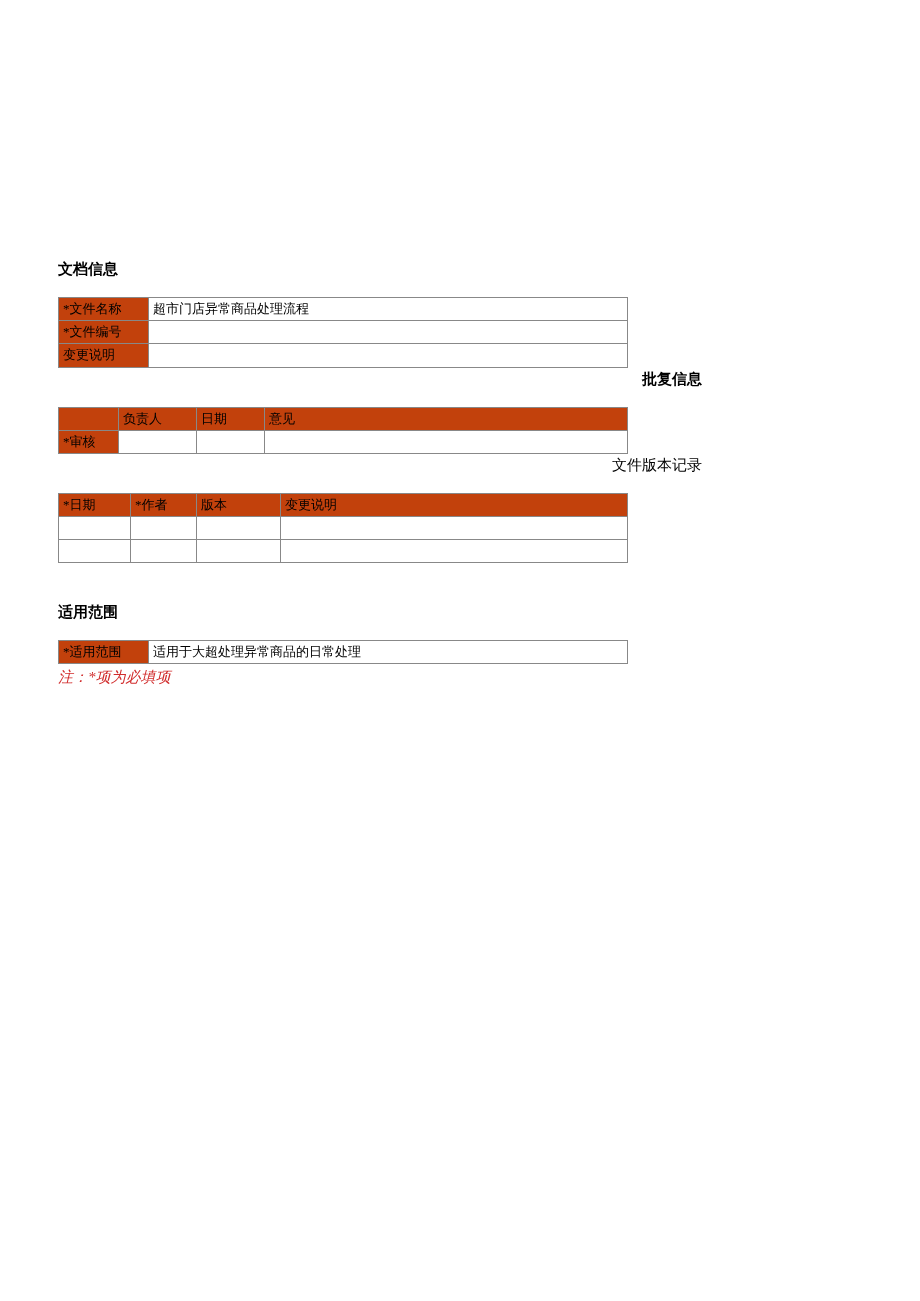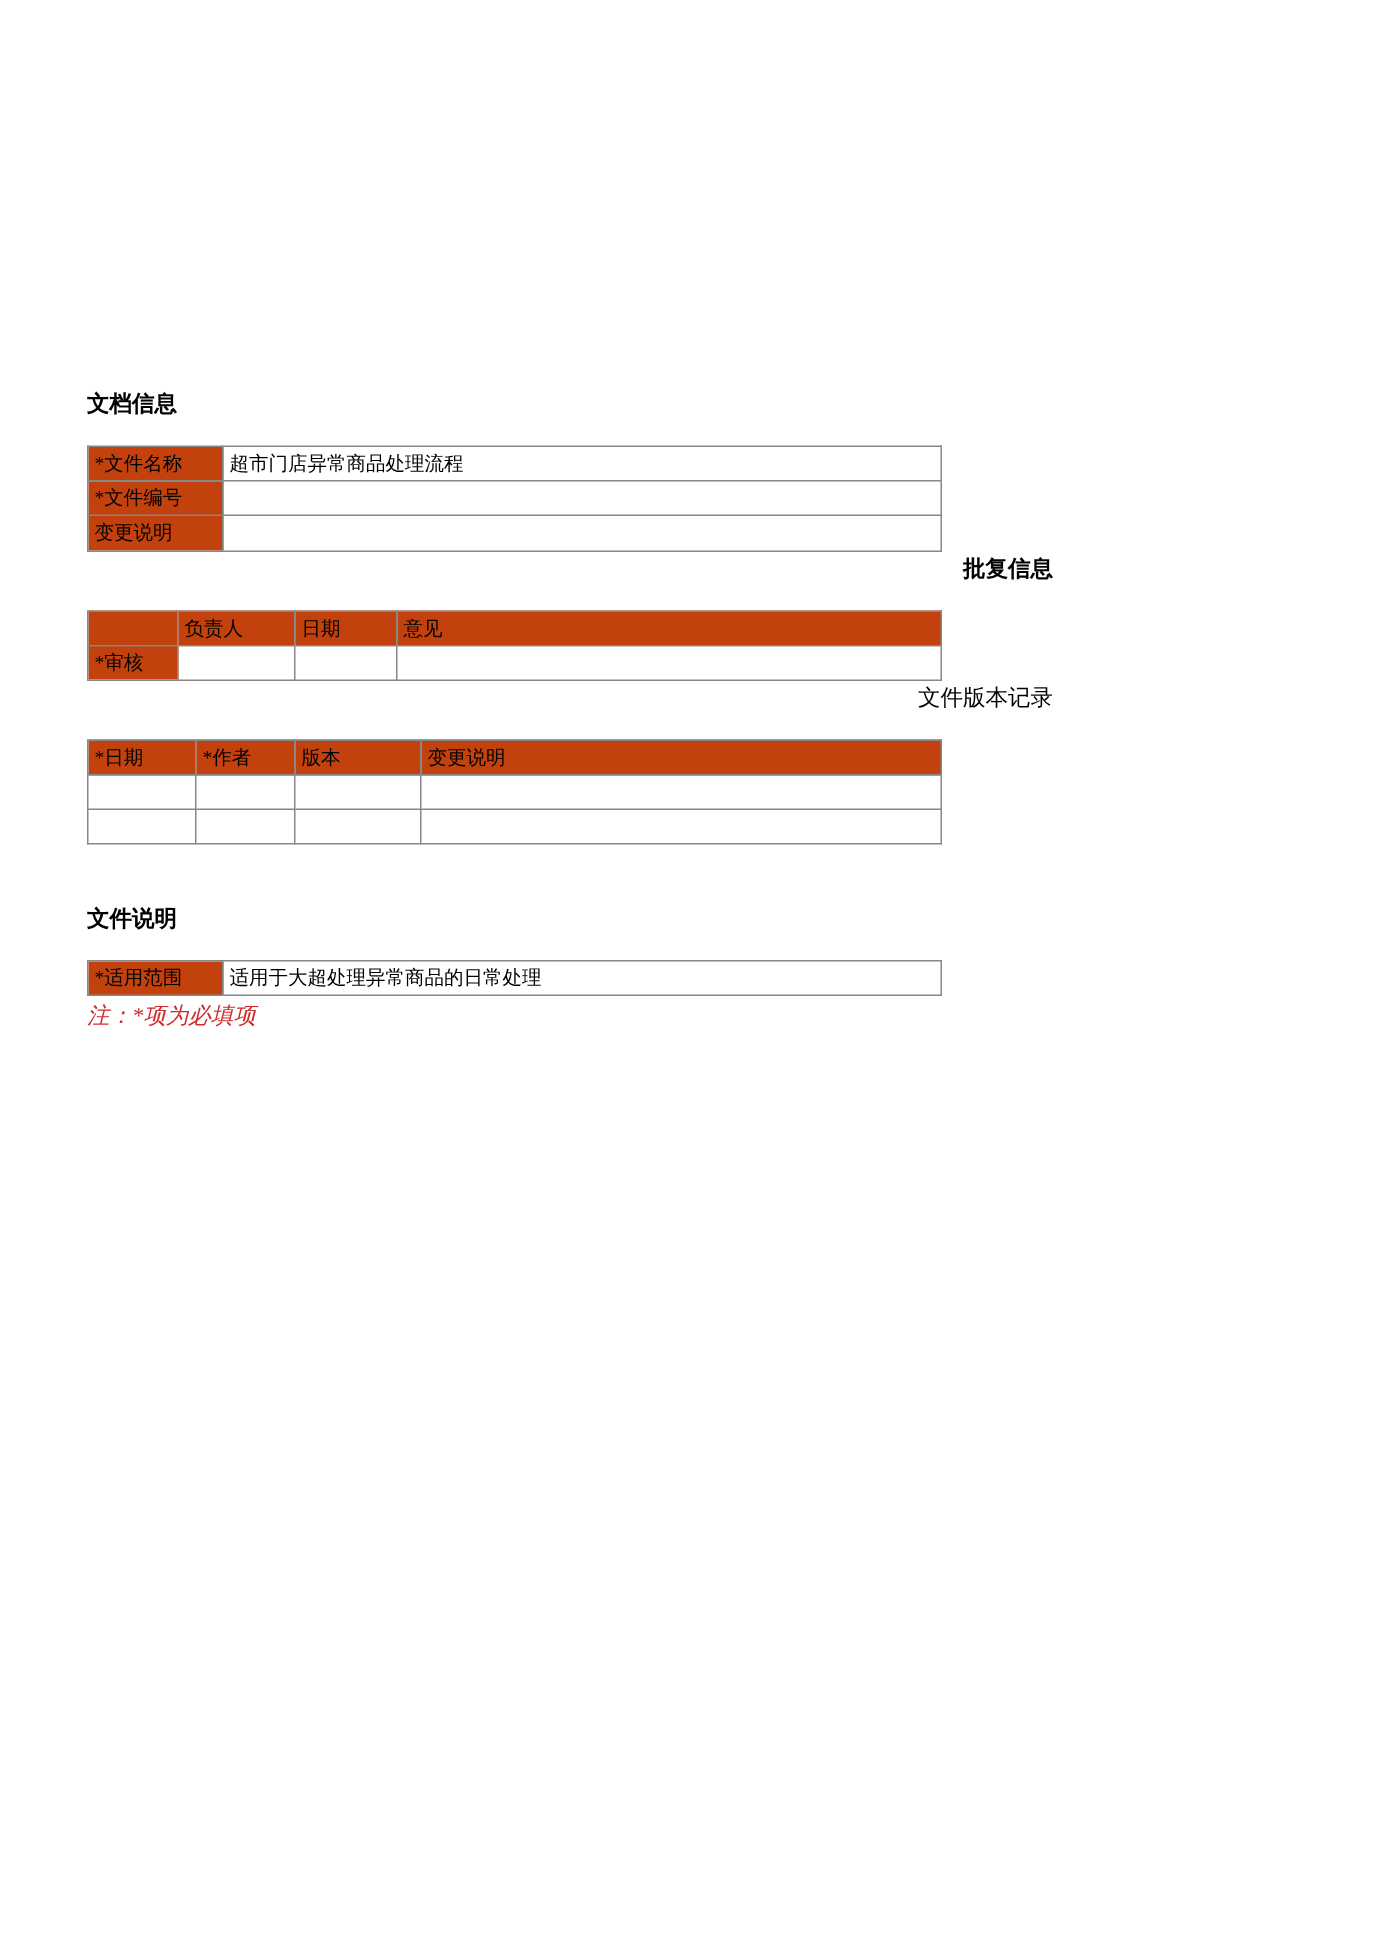--- a/index.html
+++ b/index.html
@@ -127,21 +127,21 @@
     </tr>
     <tr class="blank-row">
       <td></td>
       <td></td>
       <td></td>
       <td></td>
     </tr>
   </tbody>
     </table>
 
-  <div class="section-title" style="margin-top:40px;">文件说明</div>
+  <div class="section-title" style="margin-top:40px;">适用范围</div>
   <table>
     <colgroup>
       <col style="width:90px">
       <col>
     </colgroup>
     <tbody>
     <tr>
       <td class="shaded">*适用范围</td>
       <td>适用于大超处理异常商品的日常处理</td>
     </tr>

